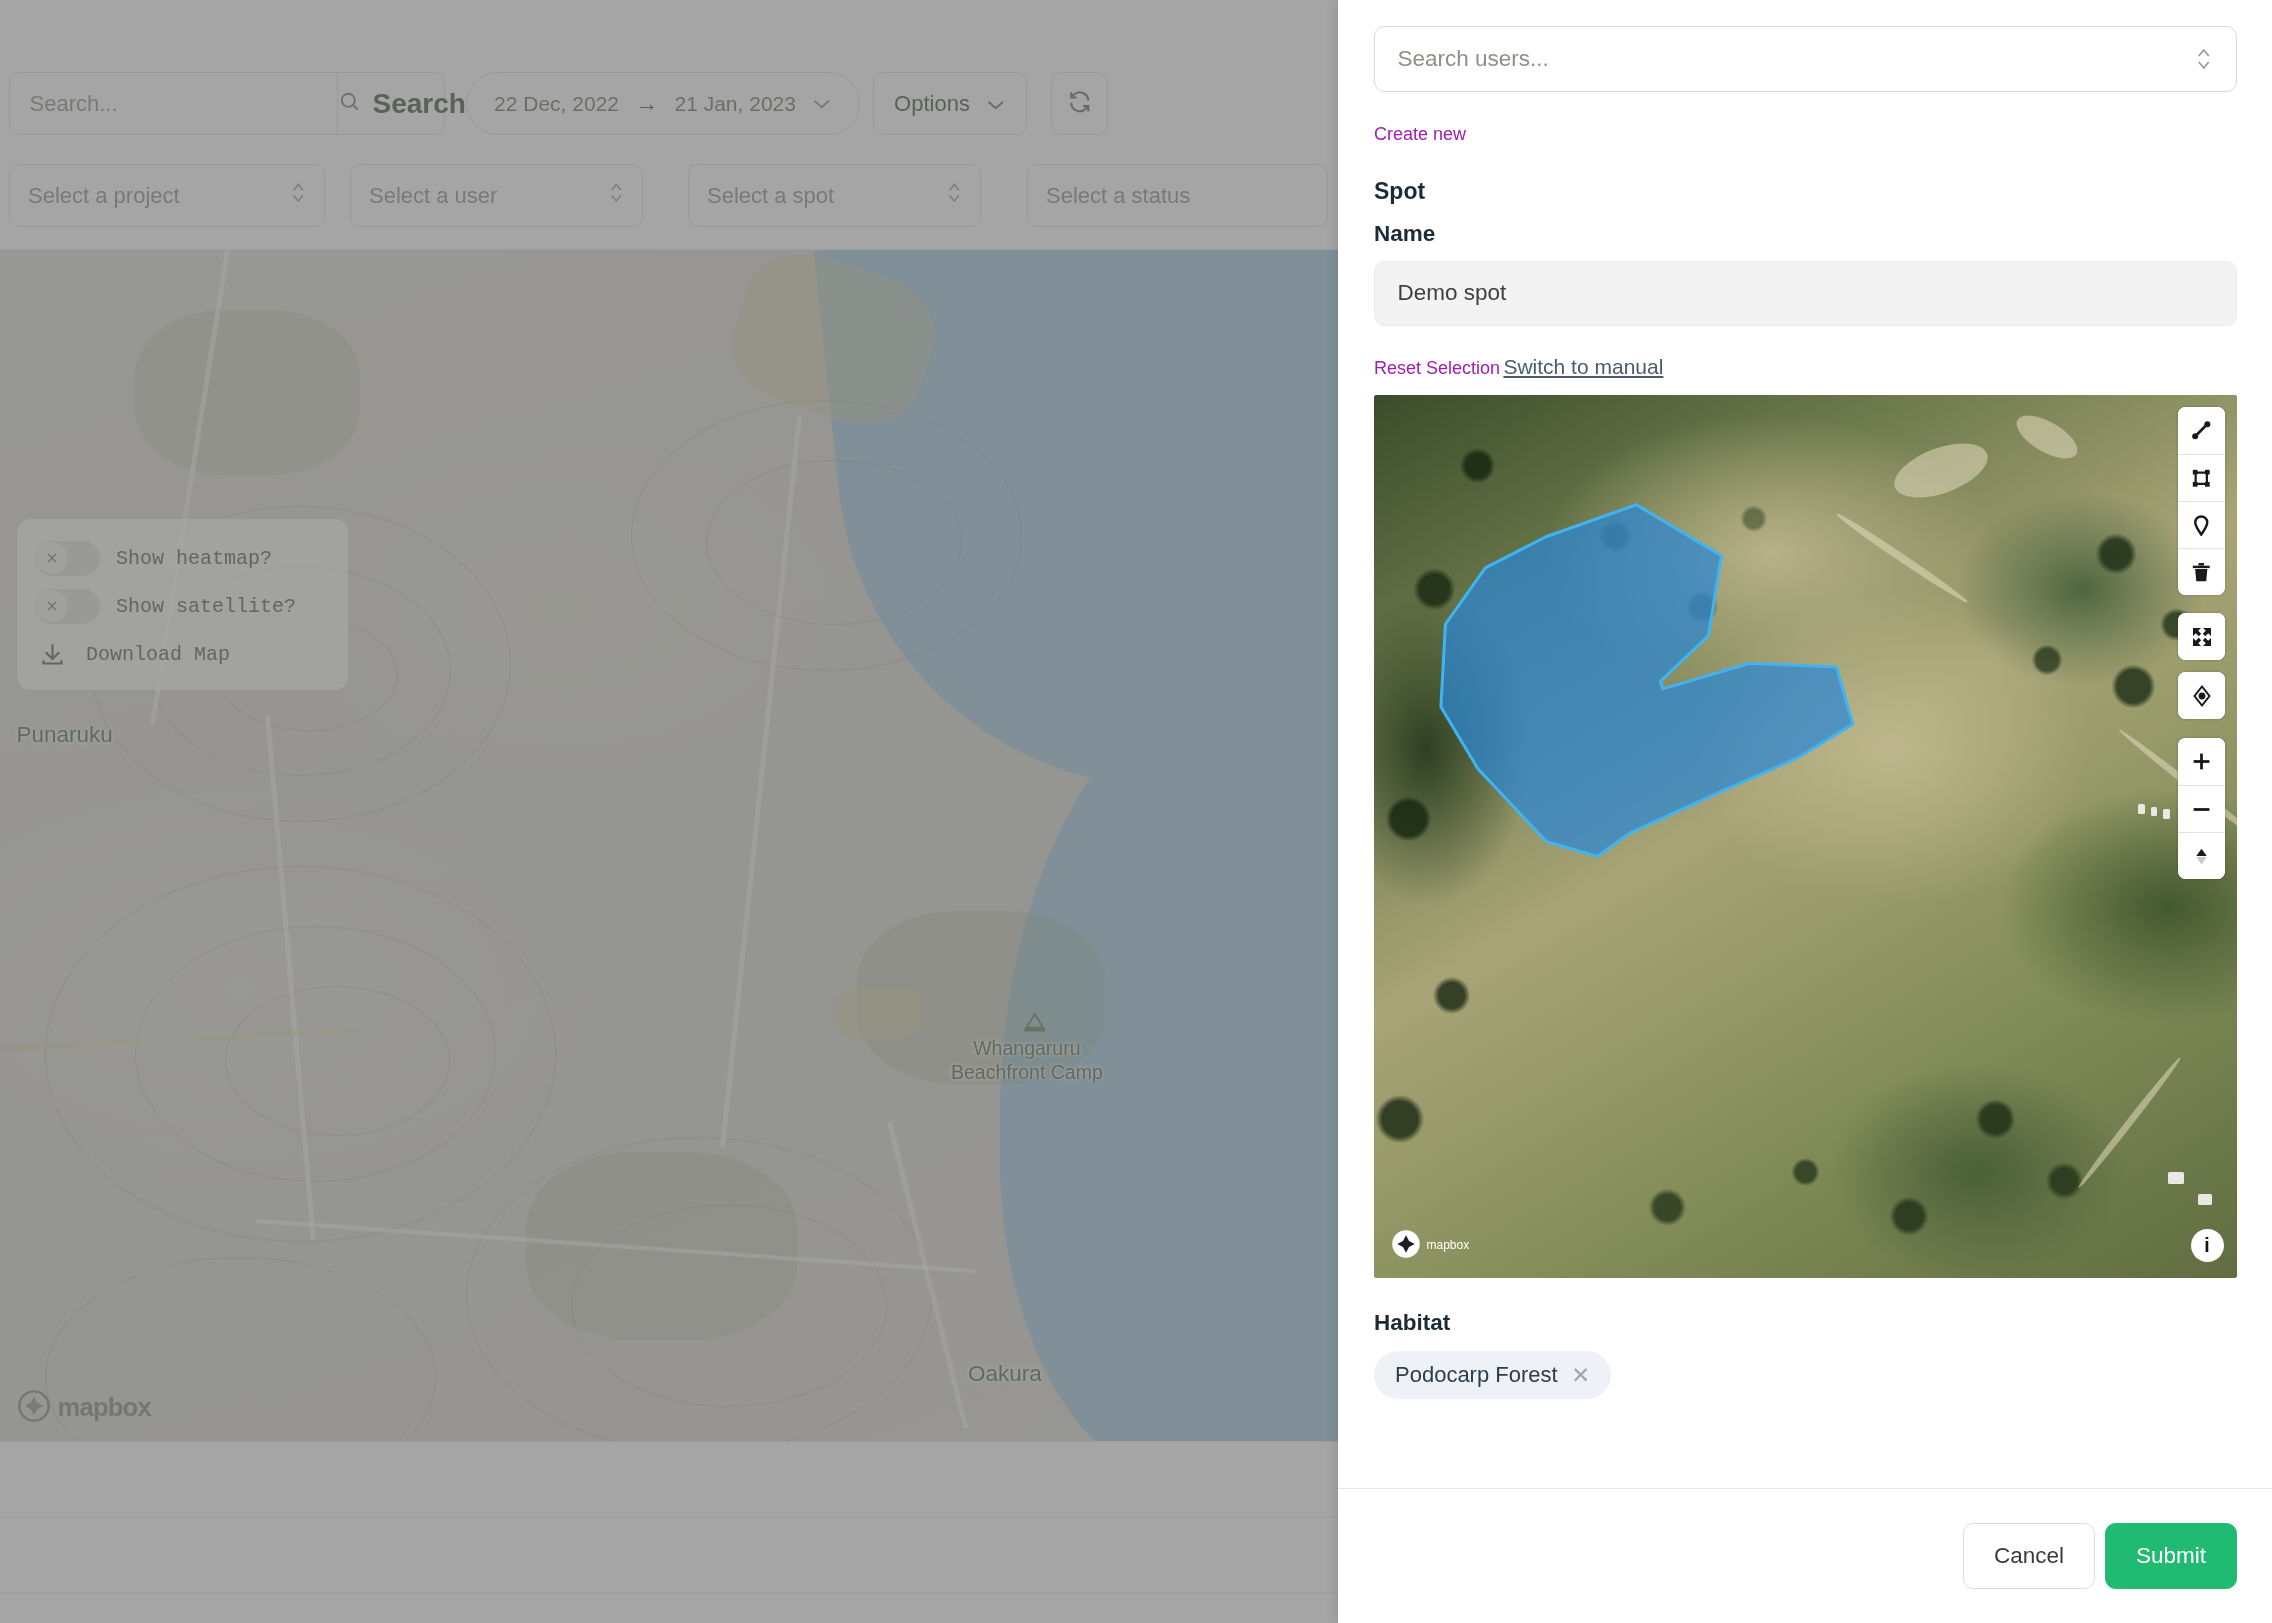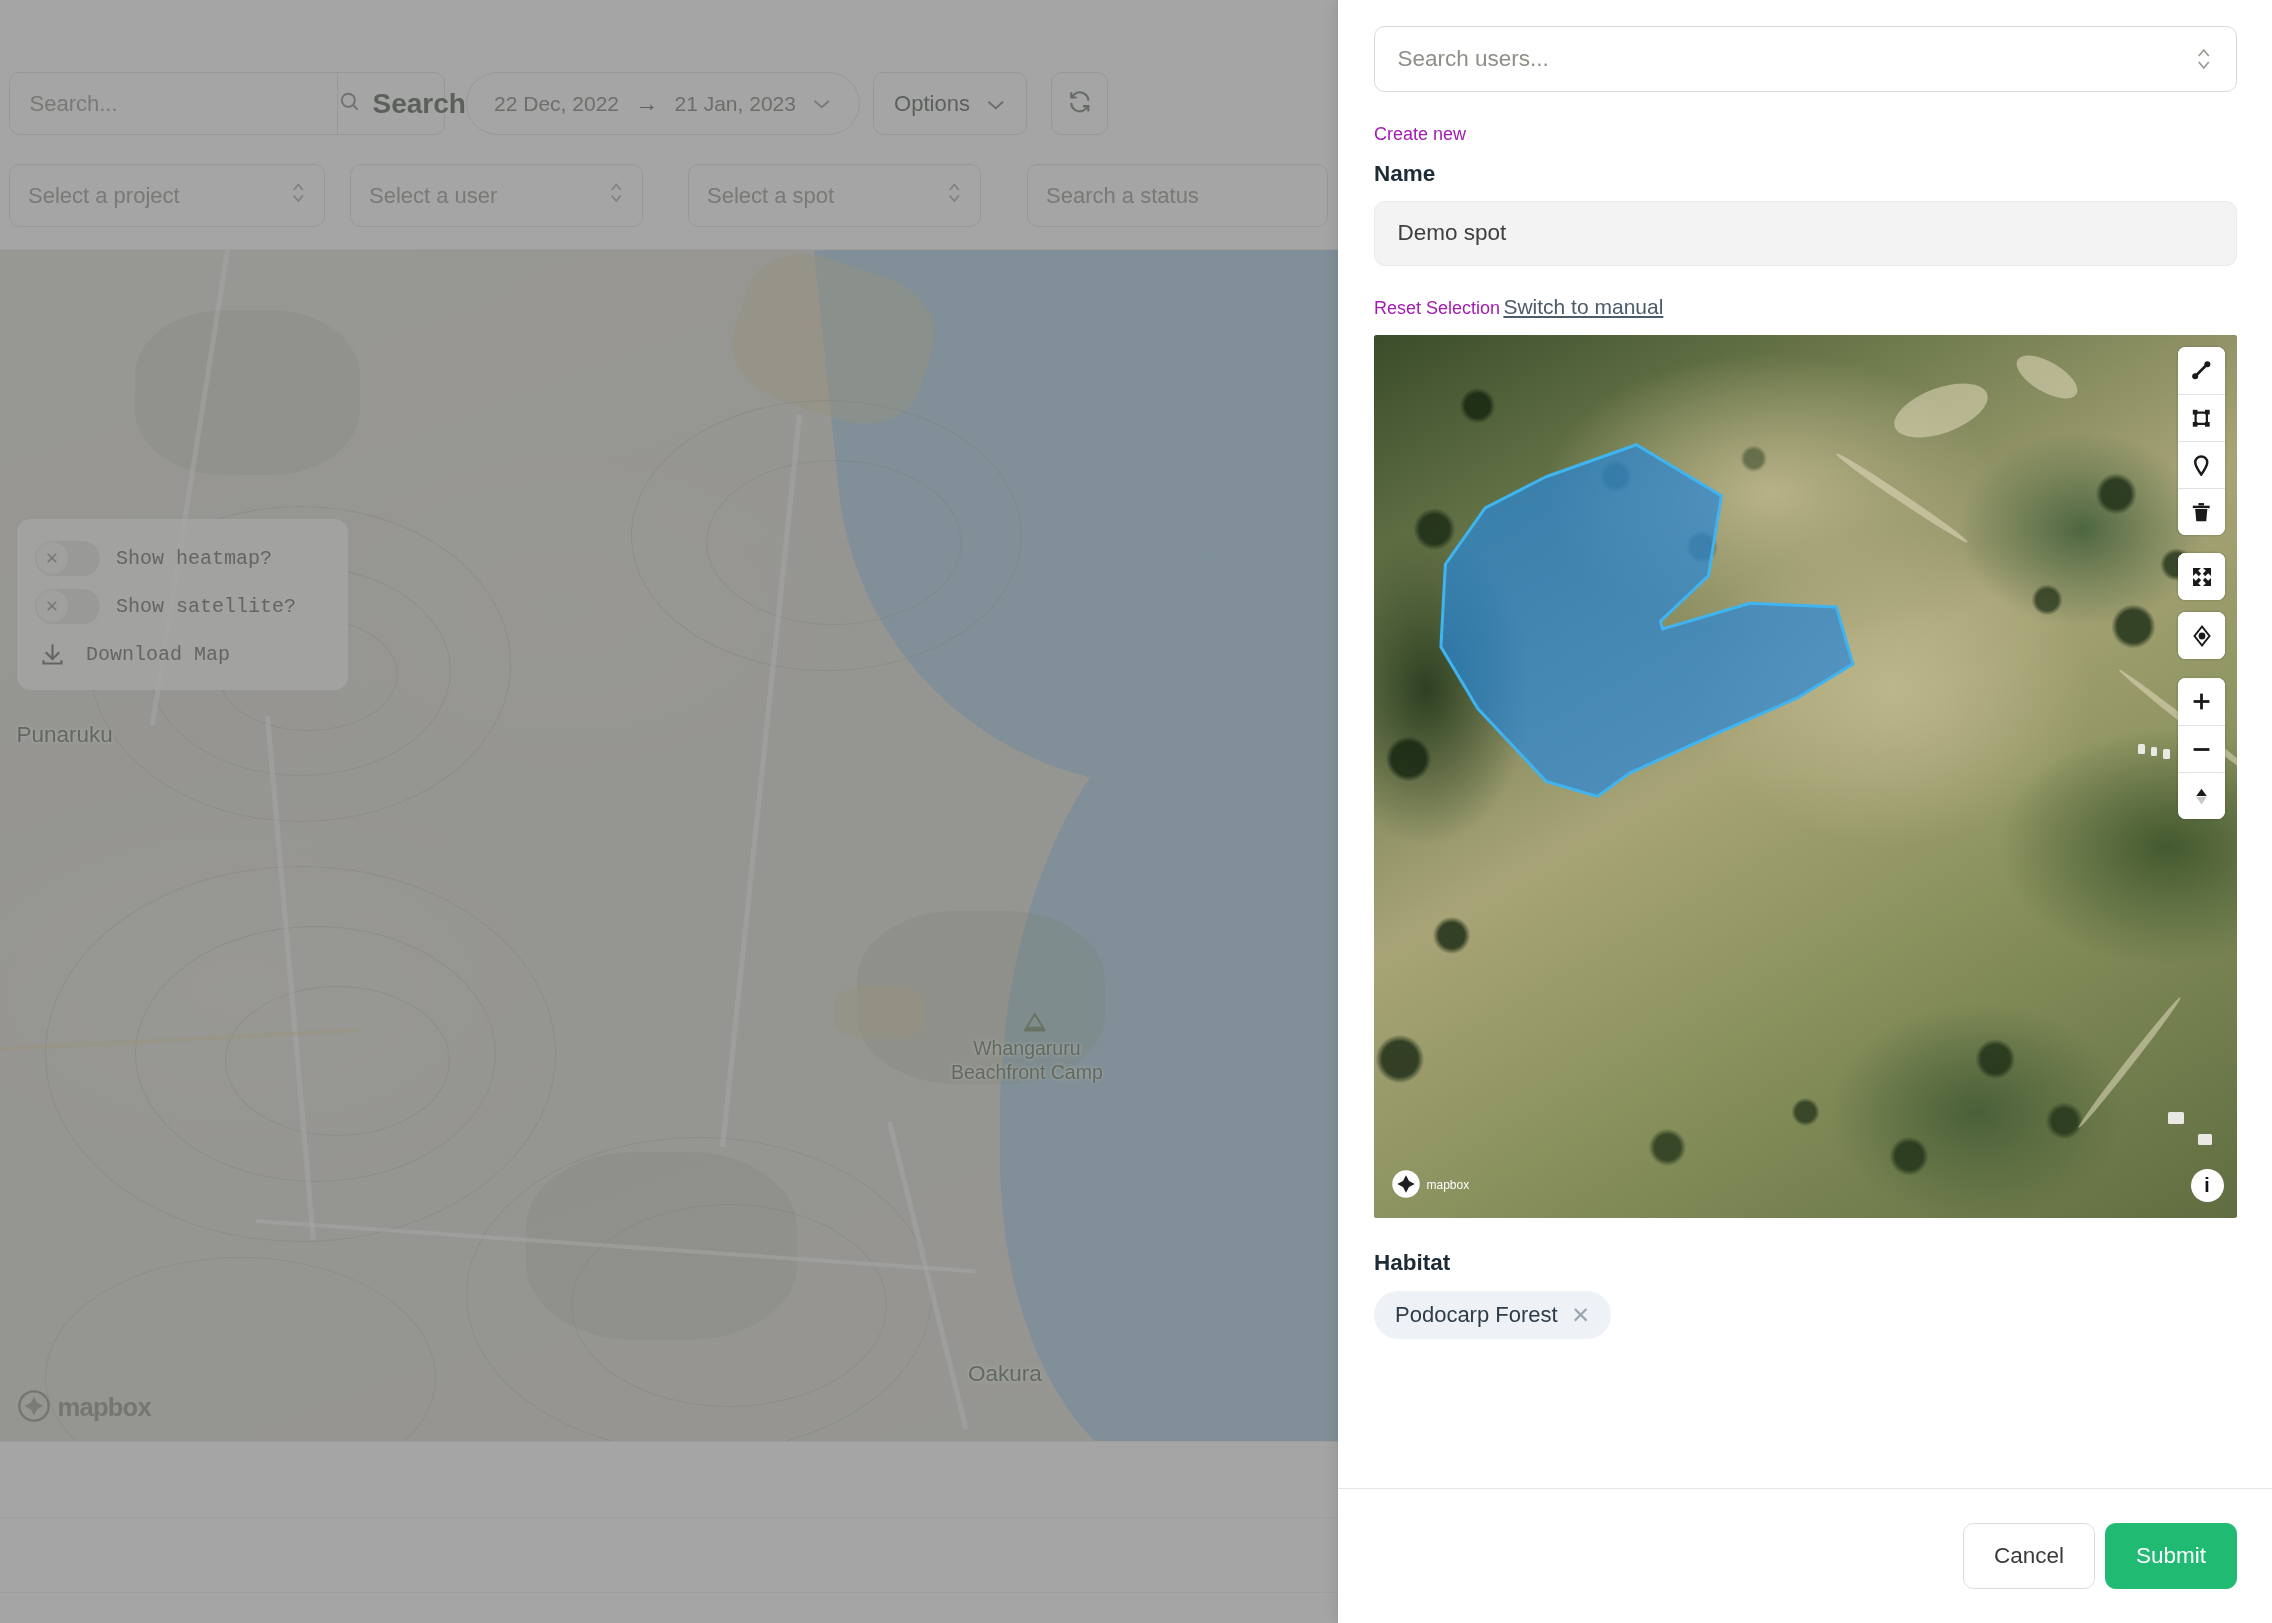--- a/index.html
+++ b/index.html
@@ -355,21 +355,21 @@
         <div class="sel" style="left:688px; width:293px;">
           <span>Select a spot</span>
           <span class="sel-chev">
             <svg width="16.5" height="25.6" viewBox="0 0 16 28" fill="none" stroke="#9a9a92" stroke-width="1.8">
               <polyline points="3,11 8,5 13,11"></polyline>
                 <polyline points="3,17 8,23 13,17"></polyline>
             </svg>
           </span>
         </div>
         <div class="sel" style="left:1027px; width:301px;">
-          <span>Search a status</span>
+          <span>Select a status</span>
         </div>
       </div>
     </div>
 
     <div id="mainmap">
       <div class="land"></div>
 
       <div class="water w1"></div>
       <div class="water w2"></div>
       <div class="water w3"></div>
@@ -464,20 +464,21 @@
         <span class="dbl-chev">
           <svg width="19.5" height="30" viewBox="0 0 18 30" fill="none" stroke="#9a9a92" stroke-width="1.7">
             <polyline points="4,12 9,6 14,12"></polyline>
               <polyline points="4,18 9,24 14,18"></polyline>
           </svg>
         </span>
       </div>
 
       <div class="link-muted">Create new</div>
 
+      <div class="section-h">Spot</div>
 
       <div class="field-label">Name</div>
 
       <input class="text-input" value="Demo spot" style="">
 
       <div class="link-muted">Reset Selection</div>
 
 
       <div class="link-underline">Switch to manual</div>
 

